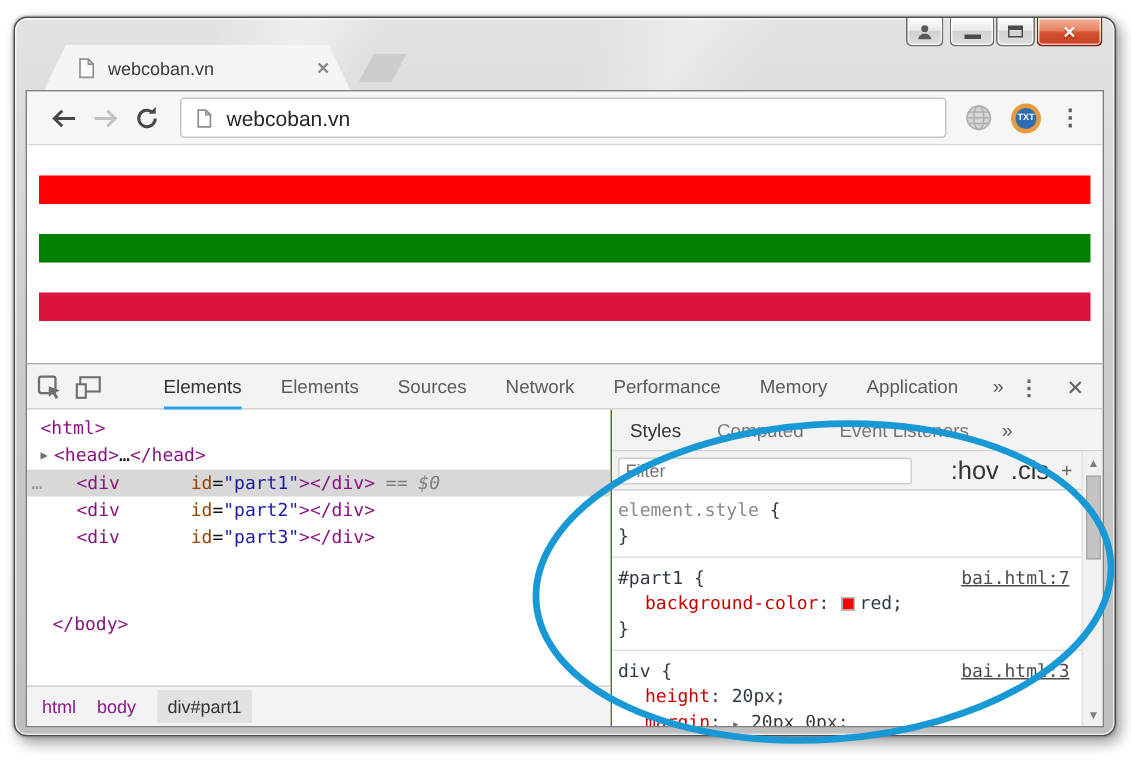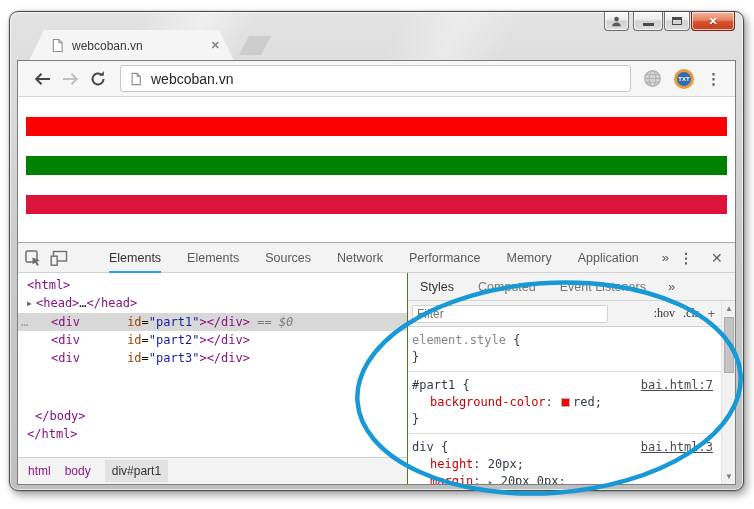--- a/index.html
+++ b/index.html
@@ -80,21 +80,21 @@
   .crumbs { height:27px; background:#f3f3f3; border-top:1px solid #d2d2d2; display:flex; align-items:center; padding-left:10px; font-size:12px; flex:none; }
   .crumb { color:#8a1a8a; margin-right:14px; }
   .crumb.selected { color:#333; background:#e2e2e2; padding:4px 7px; margin-right:0; }
 
   .styles-col { flex:1; display:flex; flex-direction:column; position:relative; overflow:hidden; }
   .side-tabs { height:28px; background:#f3f3f3; border-bottom:1px solid #d2d2d2; display:flex; align-items:center; flex:none; }
   .side-tab { font-size:12.5px; color:#777; margin:0 12px; height:44px; display:flex; align-items:center; }
   .side-tab.active { color:#333; box-shadow:inset 0 -2px 0 #29a3e8; }
   .filter-row { height:26px; background:#f3f3f3; border-bottom:1px solid #d2d2d2; display:flex; align-items:center; padding:0 20px 0 4px; gap:8px; flex:none; }
   .filter-input { width:196px; height:18px; border:1px solid #d0d0d0; border-radius:2px; font-size:12px; padding:0 4px; color:#333; outline:none; font-family:"Liberation Sans",sans-serif; }
-  .pseudo-btn { font-family:Liberation Serif, serif; font-size:12px; color:#333; }
+  .pseudo-btn { font-family:Liberation Sans, sans-serif; font-size:17px; color:#333; }
   .add-rule { color:#666; font-size:13px; }
   .rules { flex:1; overflow:hidden; font-family:"DejaVu Sans Mono",monospace; font-size:12px; padding-right:14px; }
   .rule-sec { border-bottom:1px solid #ddd; padding:5px 4px 5px 4px; }
   .rule-line { line-height:17px; color:#303942; }
   .sel-muted { color:#888; }
   .src-link { float:right; color:#4c4c4c; text-decoration:underline; margin-right:4px; }
   .prop-line { line-height:17px; padding-left:18px; color:#303942; }
   .prop-name { color:#c80000; }
   .swatch { display:inline-block; width:9px; height:9px; border:1px solid #b5b5b5; margin:0 3px 0 1px; vertical-align:-1px; }
   .expander { color:#6f6f6f; font-size:9px; margin-right:2px; }
@@ -223,21 +223,20 @@
 
       <div class="dt-main">
         <div class="dom-col">
           <div class="dom-tree" id="dom-tree">
               <div class="dom-row" style="padding-left: 9px;"><span class="tk-tag">&lt;html&gt;</span></div>
               <div class="dom-row" style="padding-left: 9px;"><span class="arrow">▶</span><span class="tk-tag">&lt;head&gt;</span><span class="tk-plain">…</span><span class="tk-tag">&lt;/head&gt;</span></div>
               <div class="dom-row selected" style="padding-left: 33px;"><span class="gutter-dots">…</span><span class="tk-tag">&lt;div</span><span class="tk-attr"> id</span><span class="tk-plain">=</span><span class="tk-val">"part1"</span><span class="tk-tag">&gt;&lt;/div&gt;</span><span class="tk-marker"> == $0</span></div>
               <div class="dom-row" style="padding-left: 33px;"><span class="tk-tag">&lt;div</span><span class="tk-attr"> id</span><span class="tk-plain">=</span><span class="tk-val">"part2"</span><span class="tk-tag">&gt;&lt;/div&gt;</span></div>
               <div class="dom-row" style="padding-left: 33px;"><span class="tk-tag">&lt;div</span><span class="tk-attr"> id</span><span class="tk-plain">=</span><span class="tk-val">"part3"</span><span class="tk-tag">&gt;&lt;/div&gt;</span></div>
               <div class="dom-row" style="padding-left: 17px; margin-top: 40px;"><span class="tk-tag">&lt;/body&gt;</span></div>
-              <div class="dom-row" style="padding-left: 9px;"><span class="tk-tag">&lt;/html&gt;</span></div>
             </div>
           <div class="crumbs" id="crumbs">
               <span class="crumb">html</span>
               <span class="crumb">body</span>
               <span class="crumb selected">div#part1</span>
             </div>
         </div>
 
         <div class="styles-col">
           <div class="side-tabs" id="side-tabs">

